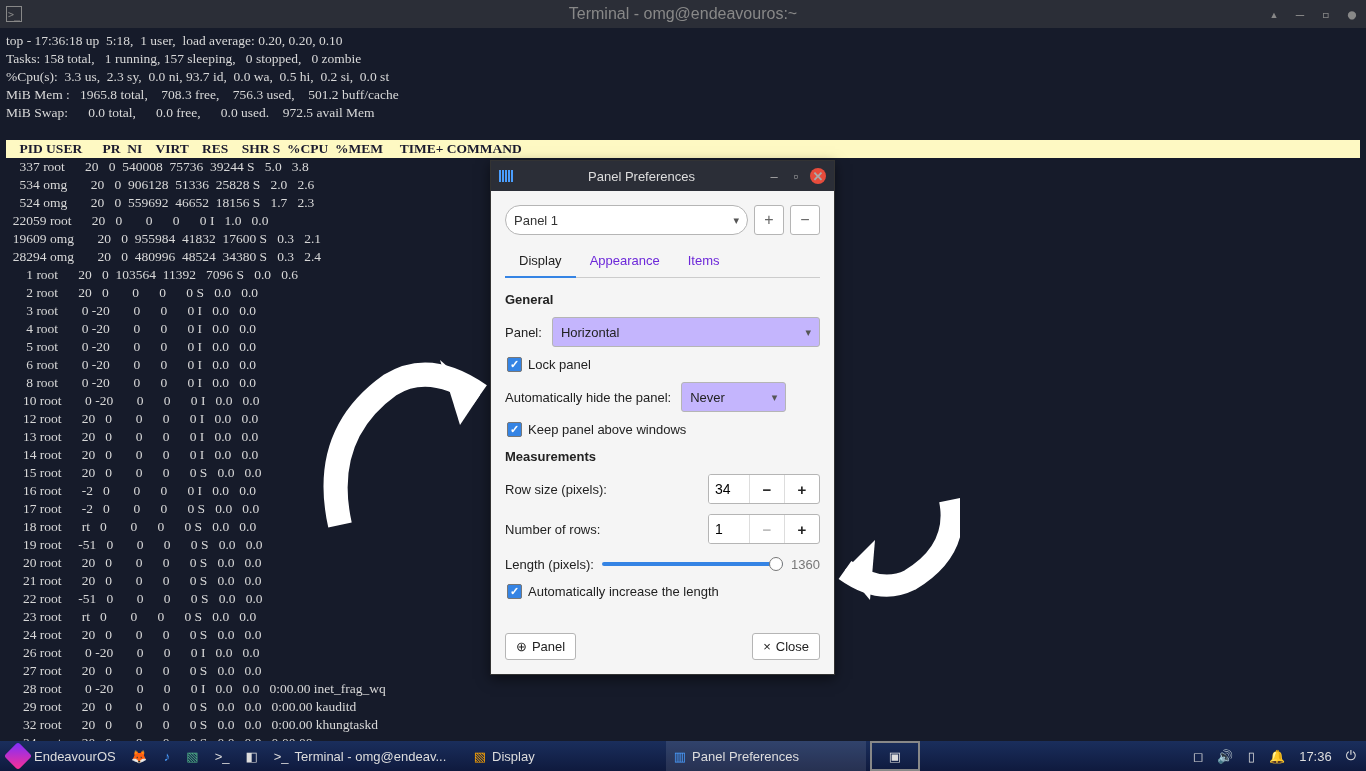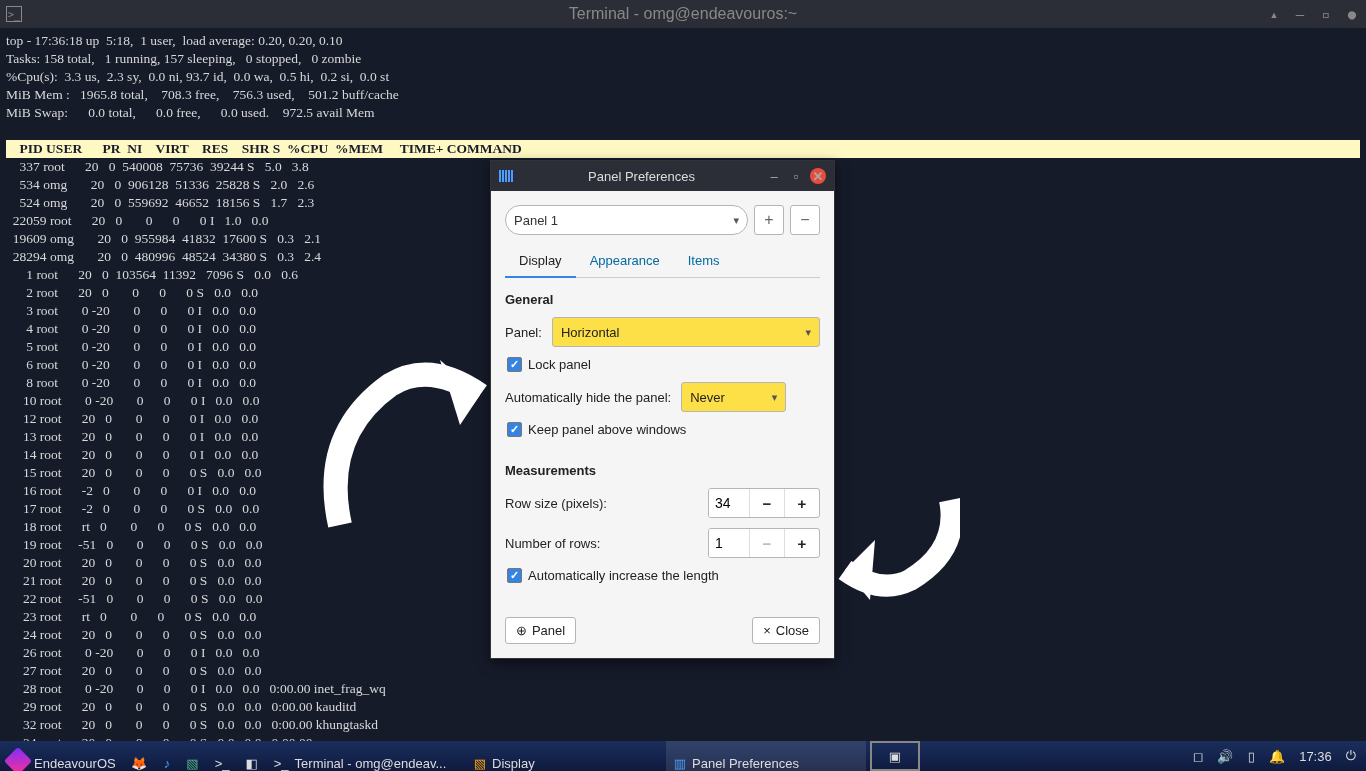--- a/index.html
+++ b/index.html
@@ -184,51 +184,51 @@
     cursor: pointer;
   }
 
   .tabs {
     display: flex;
     border-bottom: 1px solid #ccc;
     margin-bottom: 12px;
   }
   .tab {
     padding: 8px 14px;
-    color: #0369a1;
+    color: #6d28d9;
     cursor: pointer;
   }
   .tab.active {
     color: #222;
     border-bottom: 2px solid #3584e4;
     margin-bottom: -1px;
   }
 
   .section-title {
     font-weight: bold;
     margin-bottom: 10px;
     margin-top: 14px;
   }
-  .section-title.mt { margin-top: 26px; }
+  .section-title.mt { margin-top: 12px; }
   .form-row {
     display: flex;
     align-items: center;
     margin-bottom: 10px;
     gap: 10px;
   }
   .form-row .label {
     min-width: auto;
   }
   .form-row .label-wide { flex: 1; }
   .select-widget {
     flex: 1;
     height: 30px;
     border: 1px solid #b5b5b5;
     border-radius: 3px;
-    background: #fde047;
+    background: #c4b5fd;
     display: flex;
     align-items: center;
     justify-content: space-between;
     padding: 0 8px;
   }
   .select-widget.narrow { flex: none; width: 105px; }
   .chev { color: #555; font-size: 11px; }
 
   .checkbox-row {
     display: flex;
@@ -337,21 +337,21 @@
     height: 30px;
     background: linear-gradient(180deg, #1a2e5c 0%, #0f1a3e 100%);
     display: flex;
     align-items: center;
     font-family: sans-serif;
     font-size: 13px;
     color: #ddd;
   }
   .tb-item {
     display: flex;
-    align-items: flex-end;
+    align-items: center;
     gap: 6px;
     padding: 0 8px;
     height: 100%;
   }
   .tb-item.task {
     min-width: 200px;
     border-left: none;
   }
   .tb-item.task.active {
     background: rgba(255,255,255,0.1);
@@ -504,20 +504,28 @@
       </div>
     </div>
     <div class="form-row">
       <span class="label label-wide">Number of rows:</span>
       <div class="spinner">
         <input value="1" style="">
         <div class="spin-btn" style="color:#bbb">−</div>
         <div class="spin-btn">+</div>
       </div>
     </div>
+    <div class="slider-row">
+      <span class="label">Length (pixels):</span>
+      <div class="slider">
+        <div class="track"></div>
+        <div class="thumb"></div>
+      </div>
+      <span class="slider-val">1360</span>
+    </div>
     <div class="checkbox-row">
       <span class="checkbox">✓</span>
       <span>Automatically increase the length</span>
     </div>
   </div>
   <div class="dialog-footer">
     <div class="dlg-btn">
       <span>⊕</span>
       <span>Panel</span>
     </div>

